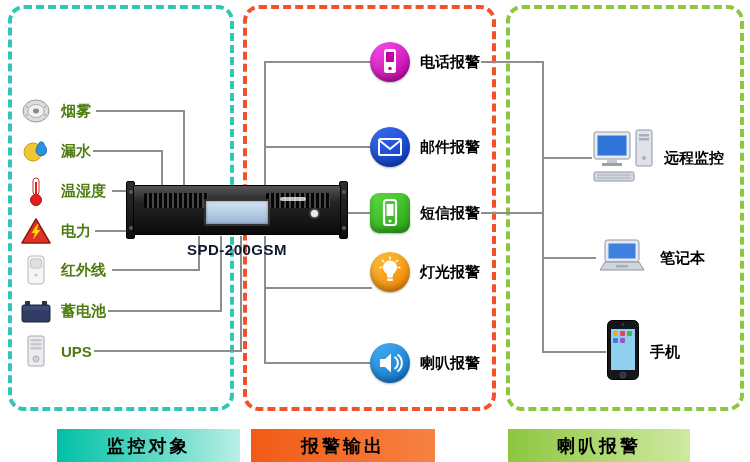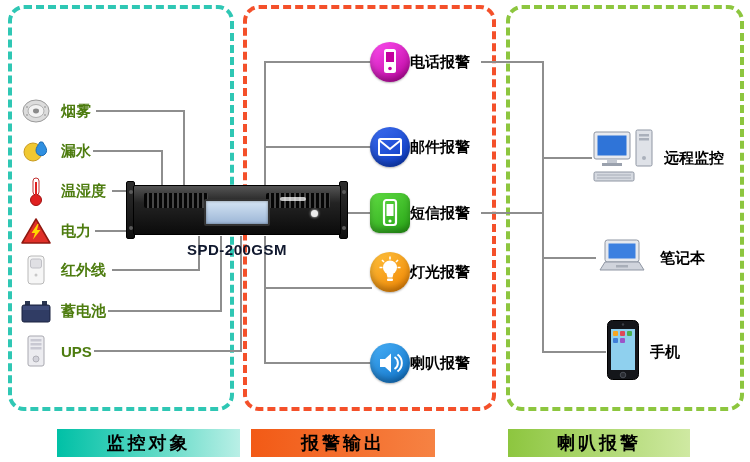--- a/index.html
+++ b/index.html
@@ -15,21 +15,21 @@
   
   .hl, .vl { position:absolute; background:#8e8e8e; z-index:2; }
   .hl { height:2px; } .vl { width:2px; }
 
   
   .srow { position:absolute; left:20px; height:34px; display:flex; align-items:center; gap:9px; z-index:3; }
   .sicon { width:32px; display:flex; justify-content:center; align-items:center; }
   .slabel { font-size:15px; font-weight:bold; color:#4d7c0f; white-space:nowrap; }
 
   
-  .arow { position:absolute; left:370px; height:40px; display:flex; align-items:center; gap:0; z-index:3; }
+  .arow { position:absolute; left:370px; height:40px; display:flex; align-items:center; gap:10px; z-index:3; }
   .abadge { width:40px; height:40px; border-radius:50%; display:flex; align-items:center; justify-content:center;
             box-shadow: inset 0 -4px 6px rgba(0,0,0,.28), 0 1px 2px rgba(0,0,0,.3); }
   .abadge.square { border-radius:9px; }
   .badge-phone   { background:linear-gradient(145deg,#ff4ff2,#b8009a); }
   .badge-email   { background:linear-gradient(145deg,#3e6ef0,#0838c0); }
   .badge-sms     { background:linear-gradient(145deg,#5fdb42,#27a416); }
   .badge-light   { background:linear-gradient(145deg,#ffc23e,#f08300); }
   .badge-speaker { background:linear-gradient(145deg,#48b0f8,#0e72c8); }
   .alabel { font-size:15px; font-weight:bold; color:#000; white-space:nowrap; }
 
@@ -48,21 +48,21 @@
   .device .vent.vleft { left:10px; } .device .vent.vright { right:10px; }
   .device .lcd { position:absolute; left:50%; top:13px; transform:translateX(-50%); width:66px; height:27px;
                  background:linear-gradient(180deg,#d4e4f4,#9cb6d6); border:2px solid #333; border-radius:2px;
                  box-shadow: inset 0 0 3px rgba(0,0,0,.4); }
   .device .brand { position:absolute; right:34px; top:11px; width:26px; height:4px; background:rgba(255,255,255,.75); border-radius:2px; }
   .device .led { position:absolute; right:22px; top:24px; width:7px; height:7px; border-radius:50%; background:#ececec; box-shadow:0 0 3px #fff; }
   .device-label { position:absolute; left:126px; top:241px; width:222px; text-align:center;
                   font-size:15px; font-weight:bold; color:#10182e; letter-spacing:.5px; z-index:4; }
 
   
-  .bar { position:absolute; top:429px; height:28px; display:flex; align-items:center; justify-content:center;
+  .bar { position:absolute; top:429px; height:34px; display:flex; align-items:center; justify-content:center;
          font-size:18px; font-weight:bold; color:#000; letter-spacing:3px; z-index:3; }
   .bar-left  { left:57px;  width:183px; background:linear-gradient(90deg,#00c0a6 0%,#69dcc9 60%,#b9efe6 100%); }
   .bar-mid   { left:251px; width:184px; background:linear-gradient(90deg,#f25a16,#f68243); }
   .bar-right { left:508px; width:182px; background:linear-gradient(90deg,#8dc63f,#cfe9a2); }
 </style>
 </head>
 <body>
 
 <div class="stage">
 

